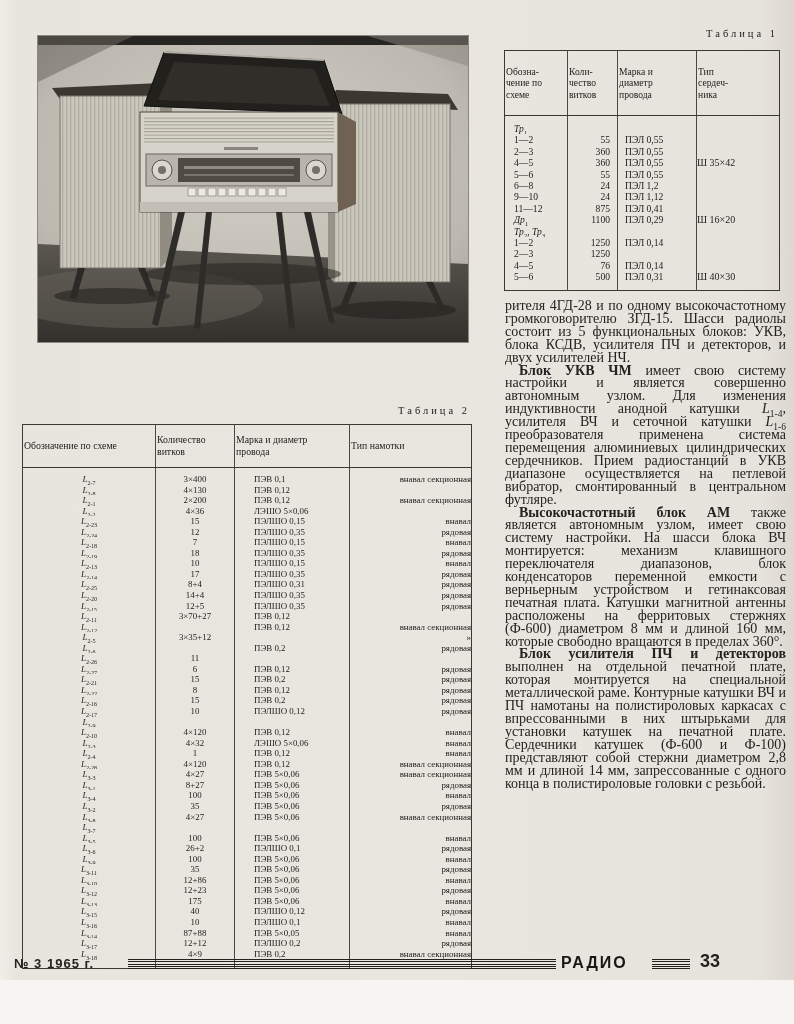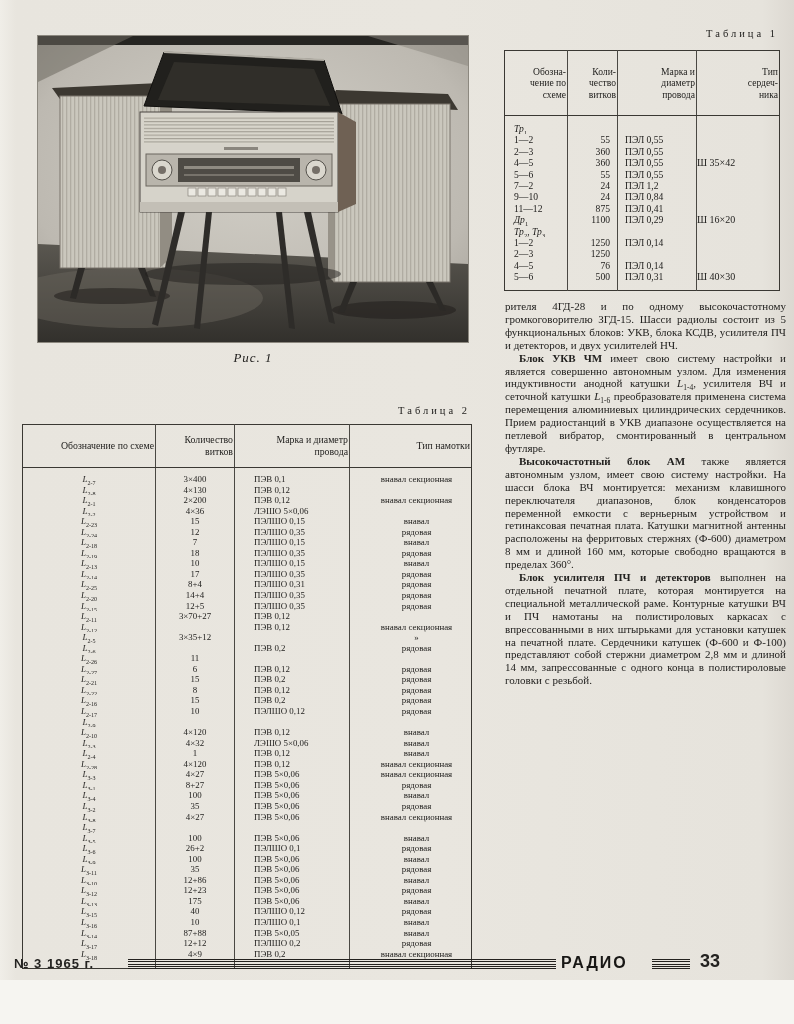--- a/index.html
+++ b/index.html
@@ -9,21 +9,21 @@
   .scan-bottom{position:absolute;left:0;right:0;bottom:0;height:44px;background:#f6f5f1;}
 
   
   .photo{position:absolute;left:38px;top:36px;width:430px;height:306px;outline:1px solid #8c887f;}
   .fig-caption{position:absolute;left:38px;top:350px;width:430px;text-align:center;
                font-style:italic;font-size:13px;letter-spacing:1px;}
 
   
   .tbl-title{position:absolute;font-size:10.5px;letter-spacing:3px;text-align:right;}
   table.sched{position:absolute;border-collapse:collapse;table-layout:fixed;border:1.6px solid #3a3833;}
-  table.sched th{font-weight:normal;text-align:right;vertical-align:middle;white-space:pre-line;
+  table.sched th{font-weight:normal;text-align:left;vertical-align:middle;white-space:pre-line;
                  border-bottom:1.4px solid #3a3833;line-height:1.18;}
   table.sched th + th, table.sched td + td{border-left:1px solid #4a4843;}
   table.sched td{padding:0;white-space:nowrap;overflow:hidden;}
 
   
   #table1{left:504px;top:50px;width:275px;}
   #table1 th{font-size:9.6px;height:62px;}
   #table1 td{font-size:9.6px;line-height:11.4px;height:11.4px;}
   #table1 tr:first-child td{padding-top:7px;}
   #table1 tr:last-child td{padding-bottom:7px;}
@@ -35,29 +35,29 @@
 
   
   #table2{left:22px;top:424px;width:449px;}
   #table2 th{font-size:9.8px;height:40px;}
   #table2 td{font-size:8.9px;line-height:10.55px;height:10.55px;}
   #table2 tr:first-child td{padding-top:6px;}
   #table2 tr:last-child td{padding-bottom:9px;}
   #table2 td.c1{text-align:center;}
   #table2 td.c2{text-align:center;}
   #table2 td.c3{text-align:left;padding-left:19px;}
-  #table2 td.c4{text-align:center;padding-left:12px;}
+  #table2 td.c4{text-align:right;padding-left:12px;}
   #t2-title{left:300px;top:405px;width:170px;}
 
   sub{font-size:68%;line-height:0;}
   i{font-style:italic;}
 
   
   .article{position:absolute;left:505px;top:300px;width:281px;
-           font-size:11px;line-height:12.9px;text-align:justify;}
+           font-size:14px;line-height:12.9px;text-align:justify;}
   .article p{margin:0;text-indent:14px;}
   .article p:first-child{text-indent:0;}
   .article b{font-weight:bold;}
 
   
   .footer-issue{position:absolute;left:14px;top:956px;font-family:"Liberation Sans",sans-serif;
                 font-weight:bold;font-size:13px;letter-spacing:1px;}
   .rule{position:absolute;top:959px;height:11px;
         background:repeating-linear-gradient(to bottom,#24221f 0 1.1px,rgba(0,0,0,0) 1.1px 2.35px);}
   #rule-left{left:128px;width:428px;}
@@ -157,21 +157,20 @@
       </g>
       <rect x="102" y="166" width="198" height="10" fill="#c3bfb6"></rect>
 
       <polygon points="140,176 147,176 120,290 114,288" fill="#2e2c29"></polygon>
       <polygon points="168,176 174,176 162,293 156,292" fill="#2e2c29"></polygon>
       <polygon points="238,176 244,176 257,293 251,292" fill="#2e2c29"></polygon>
       <polygon points="266,176 273,176 297,288 291,286" fill="#2e2c29"></polygon>
     </g>
   </svg>
 
-  <div class="fig-caption">Рис. 1</div>
 
   <div class="tbl-title" id="t1-title">Таблица 1</div>
   <table class="sched" id="table1">
     <colgroup>
         <col style="width:63px">
         <col style="width:50px">
         <col style="width:79px">
         <col style="width:83px">
       </colgroup>
     <thead>
@@ -215,29 +214,29 @@
           <td class="c3">ПЭЛ 0,55</td>
           <td class="c4">Ш 35×42</td>
         </tr>
         <tr>
           <td class="c1">5—6</td>
           <td class="c2">55</td>
           <td class="c3">ПЭЛ 0,55</td>
           <td class="c4"></td>
         </tr>
         <tr>
-          <td class="c1">7—2</td>
+          <td class="c1">6—8</td>
           <td class="c2">24</td>
           <td class="c3">ПЭЛ 1,2</td>
           <td class="c4"></td>
         </tr>
         <tr>
           <td class="c1">9—10</td>
           <td class="c2">24</td>
-          <td class="c3">ПЭЛ 0,84</td>
+          <td class="c3">ПЭЛ 1,12</td>
           <td class="c4"></td>
         </tr>
         <tr>
           <td class="c1">11—12</td>
           <td class="c2">875</td>
           <td class="c3">ПЭЛ 0,41</td>
           <td class="c4"></td>
         </tr>
         <tr>
           <td class="c1"><i>Др</i><sub>1</sub></td>

